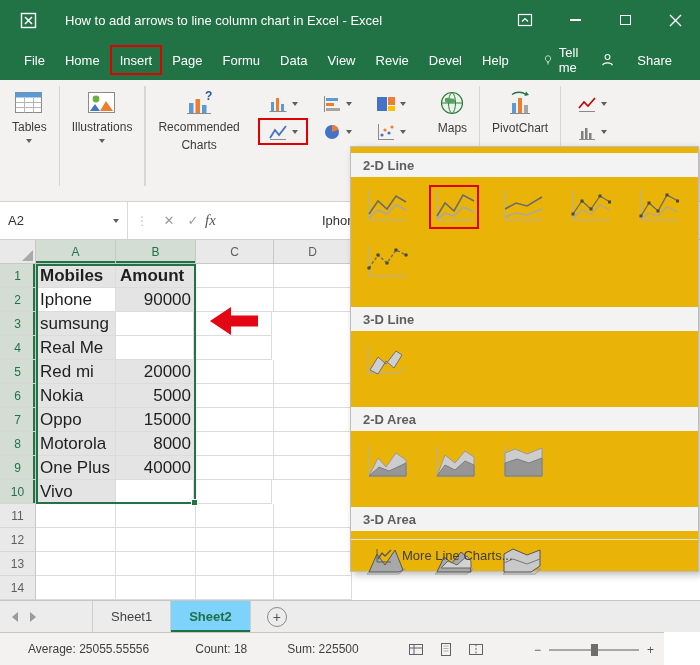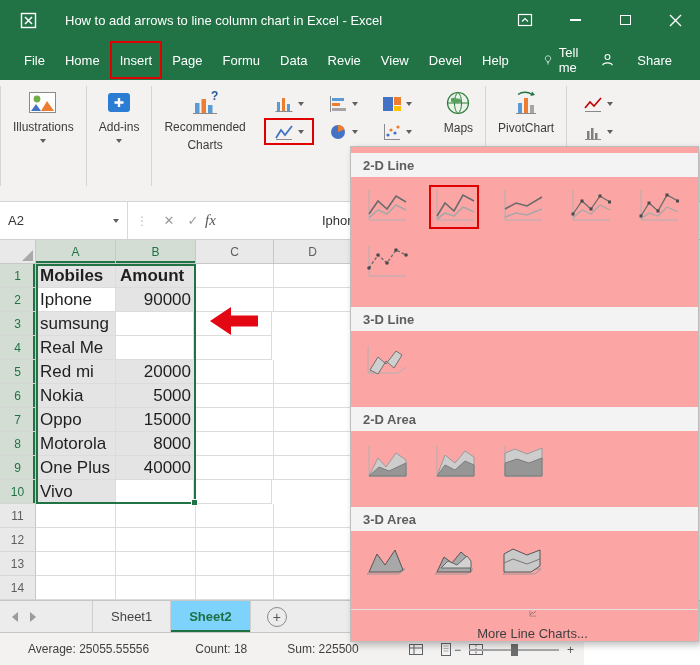--- a/index.html
+++ b/index.html
@@ -13,21 +13,21 @@
   .tb-title{margin-left:28px;font-size:13px;color:#fff;white-space:nowrap;}
   .tb-controls{position:absolute;right:0;top:0;height:40px;display:flex;}
   .tctrl{width:50px;height:40px;display:flex;align-items:center;justify-content:center;cursor:default;}
   .min-bar{width:11px;height:2px;background:#fff;}
   .max-box{width:11px;height:10px;border:1.5px solid #fff;}
 
   
   .tabrow{position:absolute;left:0;top:40px;width:700px;height:40px;background:#217346;display:flex;align-items:center;}
   .rtab{padding:0 10px;height:40px;display:flex;align-items:center;font-size:13px;color:#fff;white-space:nowrap;}
   .rtab.first{margin-left:14px;}
-  .rtab.redbox{height:38px;border:2px solid #e00000;padding:0 8px;}
+  .rtab.redbox{height:30px;border:2px solid #e00000;padding:0 8px;}
   .tellme{display:flex;align-items:center;gap:6px;margin-left:16px;color:#fff;font-size:13px;padding:0 8px;height:40px;}
   .sharebtn{display:flex;align-items:center;gap:22px;color:#fff;font-size:13px;margin-left:auto;margin-right:22px;height:40px;padding:0 6px;}
 
   
   .ribbon{position:absolute;left:0;top:80px;width:700px;height:122px;background:#f3f2f1;border-bottom:1px solid #d6d4d2;display:flex;overflow:hidden;}
   .rgroup{display:flex;flex-direction:column;align-items:center;padding:8px 8px 0 8px;}
   .bigbtn{display:flex;flex-direction:column;align-items:center;gap:5px;padding:2px 4px;}
   .blabel{font-size:12px;color:#3b3b3b;text-align:center;line-height:13px;white-space:nowrap;}
   .chev{width:0;height:0;border-left:3.5px solid transparent;border-right:3.5px solid transparent;border-top:4px solid #5f5f5f;}
   .rdiv{width:1px;height:100px;background:#d8d6d4;margin-top:6px;}
@@ -68,41 +68,41 @@
   .tabsbar{position:absolute;left:0;top:600px;width:700px;height:32px;background:#ececec;border-top:1px solid #c6c6c6;display:flex;align-items:stretch;}
   .navtri{align-self:center;width:0;height:0;border-top:5px solid transparent;border-bottom:5px solid transparent;}
   .navtri.left{margin-left:12px;border-right:6px solid #9a9a9a;}
   .navtri.right{margin-left:12px;border-left:6px solid #9a9a9a;}
   .stab{display:flex;align-items:center;padding:0 18px;font-size:13px;color:#444;border-right:1px solid #cfcfcf;}
   .stab.firsttab{margin-left:56px;border-left:1px solid #cfcfcf;}
   .stab.active{background:#7dd3fc;color:#1e7145;font-weight:bold;box-shadow:inset 0 -2px 0 #1e7145;}
   .newsheet{align-self:center;margin-left:16px;width:20px;height:20px;border:1px solid #8a8a8a;border-radius:50%;display:flex;align-items:center;justify-content:center;color:#555;font-size:14px;line-height:1;}
 
   
-  .statusbar{position:absolute;left:0;top:632px;width:584px;height:33px;background:#f3f2f1;border-top:1px solid #c6c6c6;display:flex;align-items:center;font-size:12px;color:#3f3f3f;}
+  .statusbar{position:absolute;left:0;top:632px;width:664px;height:33px;background:#f3f2f1;border-top:1px solid #c6c6c6;display:flex;align-items:center;font-size:12px;color:#3f3f3f;}
   .st-item{white-space:nowrap;}
   .st-avg{margin-left:28px;}
   .st-count{margin-left:46px;}
   .st-sum{margin-left:40px;}
   .st-views{position:absolute;left:408px;top:0;height:33px;display:flex;align-items:center;gap:14px;}
   .st-zoom{position:absolute;right:10px;top:0;height:33px;display:flex;align-items:center;gap:8px;color:#555;}
   .ztrack{position:relative;width:90px;height:2px;background:#a7a7a7;}
   .zthumb{position:absolute;left:42px;top:-5px;width:7px;height:12px;background:#6d6d6d;}
 
   
-  .panel{position:absolute;left:350px;top:146px;width:349px;height:496px;background:#fca5a5;border:1px solid #bdbdbd;box-shadow:3px 3px 7px rgba(0,0,0,.25);z-index:60;}
+  .panel{position:absolute;left:350px;top:146px;width:349px;height:426px;background:#eab308;border:1px solid #bdbdbd;box-shadow:3px 3px 7px rgba(0,0,0,.25);z-index:60;}
   .sec{height:24px;background:#f3f3f3;color:#5e5e5e;font-size:13px;font-weight:bold;display:flex;align-items:center;padding-left:12px;}
   .sec1{margin-top:6px;}
   .secm{margin-top:22px;}
   .trow{display:flex;gap:18px;padding-left:10px;margin-top:8px;}
   .trow.mt12{margin-top:12px;}
   .trow.mt10{margin-top:10px;}
   .twrap{border:2px solid transparent;line-height:0;}
   .twrap.redbox{border-color:#e00000;}
-  .more{position:absolute;left:0;right:0;bottom:0;height:32px;border-top:1px solid #e1e1e1;display:flex;align-items:center;gap:9px;padding-left:16px;font-size:13px;color:#3f3f3f;flex-direction:column;}
+  .more{position:absolute;left:0;right:0;bottom:0;height:32px;border-top:1px solid #e1e1e1;display:flex;align-items:center;gap:9px;padding-left:24px;font-size:13px;color:#3f3f3f;}
 </style>
 </head>
 <body>
 
 <div id="app">
 
   <div class="titlebar">
     <span class="tb-logo">
       <svg width="17" height="17" viewBox="0 0 17 17">
           <rect x="1.5" y="1.5" width="14" height="14" fill="none" stroke="#fff" stroke-width="1.4"></rect>
@@ -131,67 +131,68 @@
     </div>
   </div>
 
   <div class="tabrow">
     <div class="rtab first">File</div>
     <div class="rtab">Home</div>
     <div class="rtab redbox">Insert</div>
     <div class="rtab">Page</div>
     <div class="rtab">Formu</div>
     <div class="rtab">Data</div>
+    <div class="rtab">View</div>
     <div class="rtab">Revie</div>
-    <div class="rtab">View</div>
     <div class="rtab">Devel</div>
     <div class="rtab">Help</div>
     <div class="tellme">
       <svg width="15" height="16" viewBox="0 0 16 16">
           <path d="M8 1.2a4.3 4.3 0 0 0-2.5 7.8c.6.4 1 1 1 1.7h3c0-.7.4-1.3 1-1.7A4.3 4.3 0 0 0 8 1.2z" fill="none" stroke="#fff" stroke-width="1.1"></path>
           <path d="M6.4 12.4h3.2M7 14.4h2" stroke="#fff" stroke-width="1.1"></path>
         </svg>
       <span>Tell me</span>
     </div>
     <div class="sharebtn">
       <svg width="15" height="16" viewBox="0 0 16 16">
           <circle cx="8" cy="4.8" r="2.6" fill="none" stroke="#fff" stroke-width="1.1"></circle>
           <path d="M2.8 13.6c1-3.4 9.4-3.4 10.4 0" fill="none" stroke="#fff" stroke-width="1.1"></path>
         </svg>
       <span>Share</span>
     </div>
   </div>
 
   <div class="ribbon">
+    <div class="rgroup">
+      <div class="bigbtn">
+        <svg width="30" height="26" viewBox="0 0 30 26">
+            <rect x="1.5" y="2.5" width="26" height="20" fill="#fff" stroke="#8a8a8a"></rect>
+            <rect x="1.5" y="2.5" width="26" height="5" fill="#5b9bd5"></rect>
+            <path d="M1.5 12.5h26M1.5 17.5h26M10.5 7.5v15M19.5 7.5v15" stroke="#b5b5b5"></path>
+          </svg>
+        <span class="blabel">Tables</span>
+        <span class="chev"></span>
+      </div>
+    </div>
     <div class="rdiv"></div>
 
     <div class="rgroup">
       <div class="bigbtn">
         <svg width="30" height="26" viewBox="0 0 30 26">
             <rect x="1.5" y="2.5" width="26" height="20" fill="#fff" stroke="#8a8a8a"></rect>
             <circle cx="9" cy="9" r="3.4" fill="#70ad47"></circle>
             <polygon points="13,21 19,11 26,21" fill="#ed7d31"></polygon>
             <polygon points="3,21 8,14 13,21" fill="#4472c4"></polygon>
           </svg>
         <span class="blabel">Illustrations</span>
         <span class="chev"></span>
       </div>
     </div>
     <div class="rdiv"></div>
 
-    <div class="rgroup">
-      <div class="bigbtn">
-        <svg width="28" height="26" viewBox="0 0 28 26">
-            <rect x="3" y="3" width="22" height="19" rx="3" fill="#2b7cd3"></rect>
-            <path d="M14 8v9M9.5 12.5h9" stroke="#fff" stroke-width="2.4"></path>
-          </svg>
-        <span class="blabel">Add-ins</span>
-        <span class="chev"></span>
-      </div>
-    </div>
     <div class="rdiv"></div>
 
     <div class="rgroup">
       <div class="bigbtn">
         <svg width="30" height="26" viewBox="0 0 30 26">
             <path d="M3 23.5h24" stroke="#8a8a8a"></path>
             <rect x="5" y="13" width="4.5" height="10" fill="#5b9bd5"></rect>
             <rect x="11.5" y="9" width="4.5" height="14" fill="#ed7d31"></rect>
             <rect x="18" y="15" width="4.5" height="8" fill="#5b9bd5"></rect>
             <text x="21" y="10" font-size="12" font-weight="bold" fill="#2b579a">?</text>

